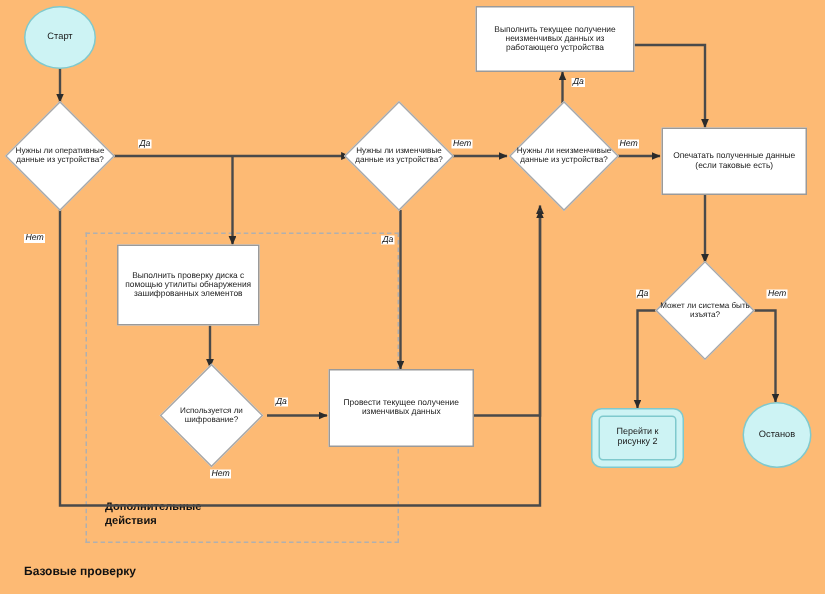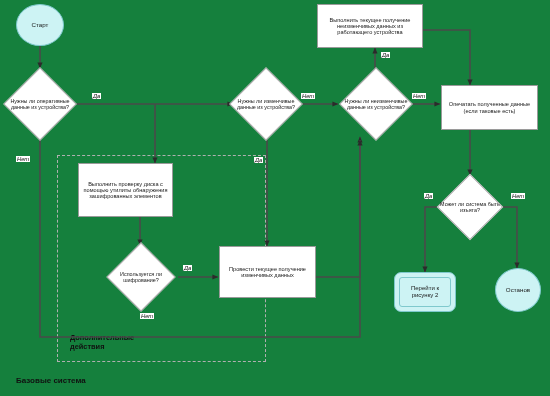--- a/index.html
+++ b/index.html
@@ -1,20 +1,20 @@
 <!DOCTYPE html>
 <html><head>
 <meta charset="utf-8">
 <style>
   html,body{margin:0;padding:0;background:#ffffff;}
   body{
     font-family:"Liberation Sans","DejaVu Sans",sans-serif;
     width:550px;height:396px;overflow:hidden;
   }
-  #stage{position:relative;width:550px;height:396px;background:#15803d;}
+  #stage{position:relative;width:550px;height:396px;background:#fdba74;}
   svg#wires{position:absolute;left:0;top:0;width:550px;height:396px;}
 
   .node{position:absolute;box-sizing:border-box;display:flex;align-items:center;
         justify-content:center;text-align:center;color:#1a1a1a;}
   .node .txt{display:block;line-height:1.12;padding:0 2px;}
 
   
   .proc{background:#ffffff;border:1px solid #9a9a9a;font-size:5.6px;}
 
   
@@ -151,15 +151,15 @@
   <div class="elabel" style="left:16px;top:156px;">Нет</div>
   <div class="elabel" style="left:183px;top:265px;">Да</div>
   <div class="elabel" style="left:140px;top:313px;">Нет</div>
   <div class="elabel" style="left:254px;top:157px;">Да</div>
   <div class="elabel" style="left:301px;top:93px;">Нет</div>
   <div class="elabel" style="left:381px;top:52px;">Да</div>
   <div class="elabel" style="left:412px;top:93px;">Нет</div>
   <div class="elabel" style="left:424px;top:193px;">Да</div>
   <div class="elabel" style="left:511px;top:193px;">Нет</div>
 
-  <div class="caption" style="left:16px;top:376px;">Базовые система</div>
+  <div class="caption" style="left:16px;top:376px;">Базовые проверку</div>
 
 </div>
 
 </body></html>

